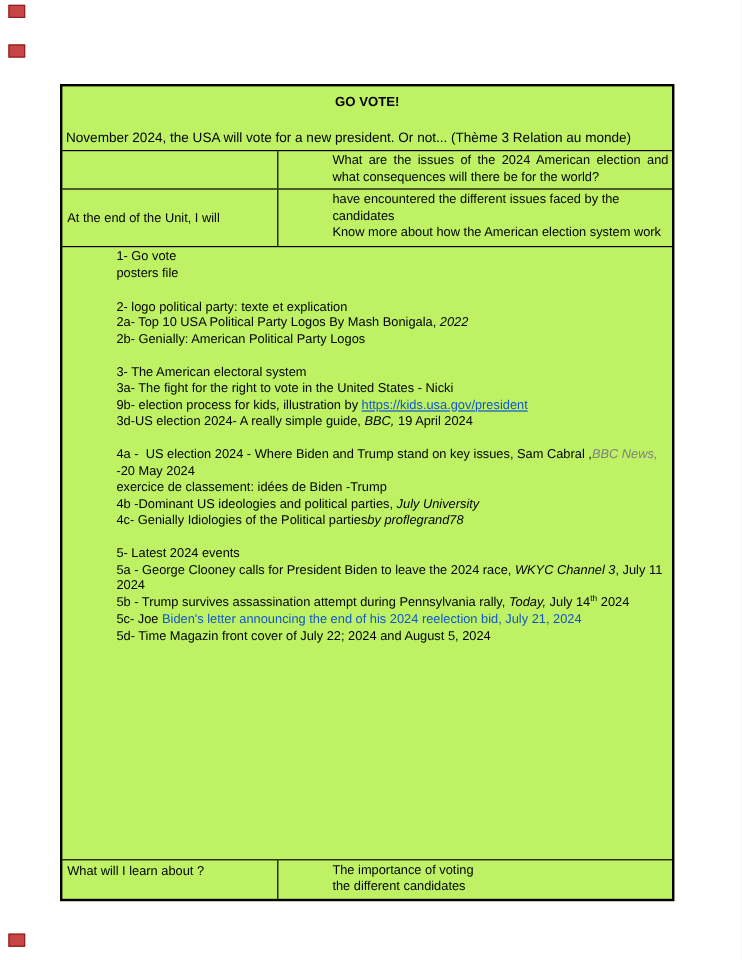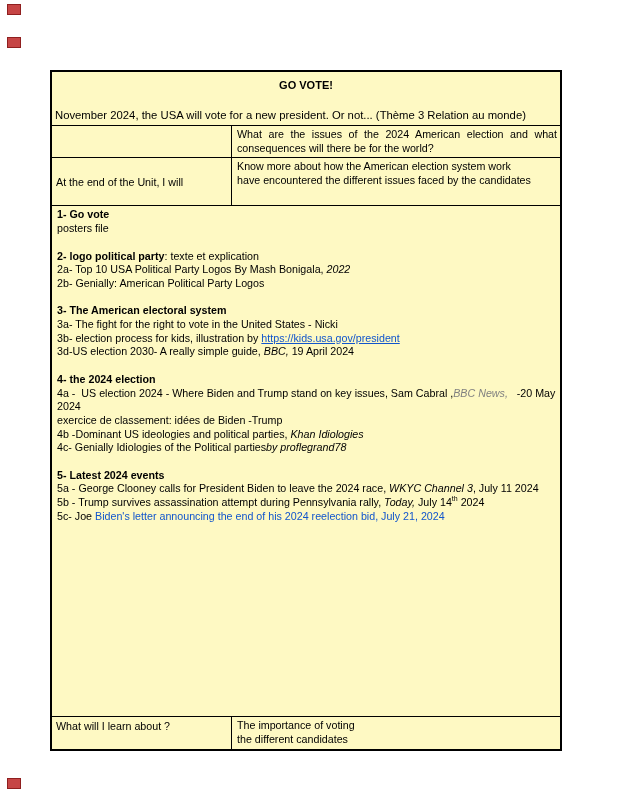--- a/index.html
+++ b/index.html
@@ -16,21 +16,21 @@
   .red-mark {
     position: absolute; left: 7px; width: 14px; height: 11px;
     background: #c64545; border: 1px solid #8f1f1f; box-sizing: border-box;
   }
   .m1 { top: 4px; } .m2 { top: 37px; } .m3 { top: 778px; }
 
   
   .doc-table {
     position: absolute; left: 50px; top: 70px; width: 512px;
     border: 2px solid var(--border, #000); box-sizing: border-box;
-    background: #fef9c3;
+    background: #bef264;
   }
   .trow { display: flex; align-items: stretch; }
   .trow + .trow { border-top: 1.5px solid var(--border, #000); }
 
   .row-header { min-height: 40px; }
   .row-q      { min-height: 31px; }
   .row-goals  { min-height: 47px; }
   .row-docs   { min-height: 510px; }
   .row-learn  { min-height: 30px; }
 
@@ -42,26 +42,27 @@
     width: 180px; box-sizing: border-box; flex: none;
     border-right: 1.5px solid var(--border, #000);
     padding: 3px 3px 2px 4px; font-size: 10.7px; line-height: 13.7px;
     overflow: hidden;
   }
   .cl.vcenter { display: flex; align-items: center; }
   .cr {
     flex: 1; box-sizing: border-box;
     padding: 2px 3px 2px 5px; font-size: 10.7px; line-height: 13.7px;
     overflow: hidden;
+    margin-left: 40px;
   }
 
   .para { margin: 0; min-height: 13.7px; white-space: pre-wrap; }
   .justify .para { white-space: normal; text-align: justify; }
 
-  .f-b   { font-weight: bold; }
+  .f-b   { font-weight: normal; }
   .f-i   { font-style: italic; }
   .f-gi  { font-style: italic; color: var(--muted, #808080); text-align: center; }
   .f-a   { color: var(--link, #1155cc); text-decoration: underline; cursor: pointer; }
   .f-ab  { color: var(--link, #1155cc); cursor: pointer; }
   .f-sup { vertical-align: super; font-size: 7px; line-height: 0; }
 </style>
 </head>
 <body>
 
 <div class="page">
@@ -86,49 +87,49 @@
       <div class="cr justify">
           <div class="para"><span>What are the issues of the 2024 American election and what consequences will there be for the world?</span></div>
         </div>
     </div>
 
     <div class="trow row-goals">
       <div class="cl vcenter">
         <span>At the end of the Unit, I will</span>
       </div>
       <div class="cr">
+          <div class="para"><span>have encountered the different issues faced by the candidates</span></div>
           <div class="para"><span>Know more about how the American election system work</span></div>
-          <div class="para"><span>have encountered the different issues faced by the candidates</span></div>
         </div>
     </div>
 
     <div class="trow row-docs">
       <div class="cr">
           <div class="para"><span class="f-b">1- Go vote</span></div>
           <div class="para"><span>posters file</span></div>
           <div class="para">&nbsp;</div>
           <div class="para"><span class="f-b">2- logo political party</span><span>: texte et explication</span></div>
           <div class="para"><span>2a- Top 10 USA Political Party Logos By Mash Bonigala, </span><span class="f-i">2022</span></div>
           <div class="para"><span>2b- Genially: American Political Party Logos</span></div>
           <div class="para">&nbsp;</div>
           <div class="para"><span class="f-b">3- The American electoral system</span></div>
           <div class="para"><span>3a- The fight for the right to vote in the United States - Nicki</span></div>
-          <div class="para"><span>3b- election process for kids, illustration by </span><span class="f-a">https://kids.usa.gov/president</span></div>
-          <div class="para"><span>3d-US election 2030- A really simple guide, </span><span class="f-i">BBC,</span><span> 19 April 2024</span></div>
+          <div class="para"><span>9b- election process for kids, illustration by </span><span class="f-a">https://kids.usa.gov/president</span></div>
+          <div class="para"><span>3d-US election 2024- A really simple guide, </span><span class="f-i">BBC,</span><span> 19 April 2024</span></div>
           <div class="para">&nbsp;</div>
-          <div class="para"><span class="f-b">4- the 2024 election</span></div>
           <div class="para"><span>4a -  US election 2024 - Where Biden and Trump stand on key issues, Sam Cabral ,</span><span class="f-gi">BBC News,</span><span>   -20 May 2024</span></div>
           <div class="para"><span>exercice de classement: idées de Biden -Trump</span></div>
-          <div class="para"><span>4b -Dominant US ideologies and political parties, </span><span class="f-i">Khan Idiologies</span></div>
+          <div class="para"><span>4b -Dominant US ideologies and political parties, </span><span class="f-i">July University</span></div>
           <div class="para"><span>4c- Genially Idiologies of the Political parties</span><span class="f-i">by proflegrand78</span></div>
           <div class="para">&nbsp;</div>
           <div class="para"><span class="f-b">5- Latest 2024 events</span></div>
           <div class="para"><span>5a - George Clooney calls for President Biden to leave the 2024 race, </span><span class="f-i">WKYC Channel 3</span><span>, July 11 2024</span></div>
           <div class="para"><span>5b - Trump survives assassination attempt during Pennsylvania rally, </span><span class="f-i">Today,</span><span> July 14</span><span class="f-sup">th</span><span> 2024</span></div>
           <div class="para"><span>5c- Joe </span><span class="f-ab">Biden's letter announcing the end of his 2024 reelection bid, July 21, 2024</span></div>
+          <div class="para"><span>5d- Time Magazin front cover of July 22; 2024 and August 5, 2024</span></div>
         </div>
     </div>
 
     <div class="trow row-learn">
       <div class="cl">
         <span>What will I learn about ?</span>
       </div>
       <div class="cr">
           <div class="para"><span>The importance of voting</span></div>
           <div class="para"><span>the different candidates</span></div>

